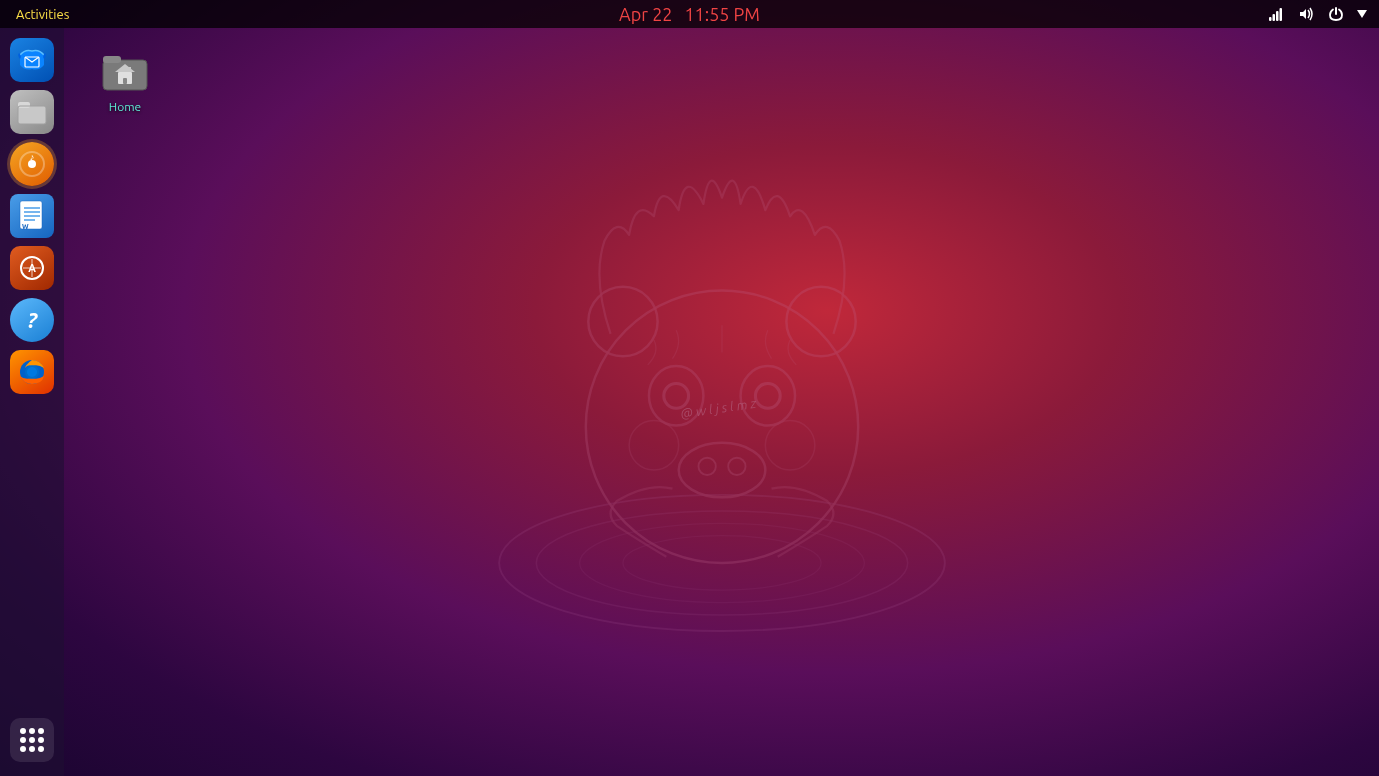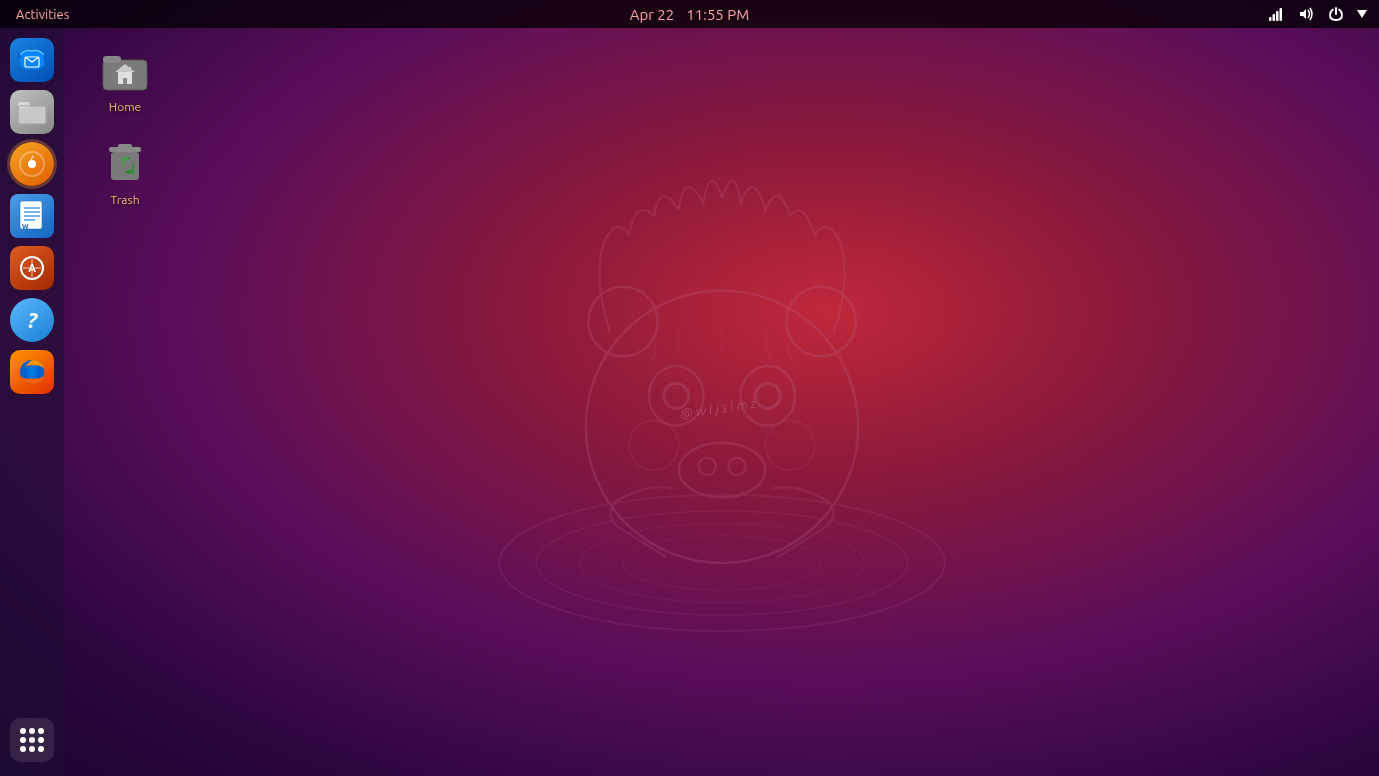--- a/index.html
+++ b/index.html
@@ -34,42 +34,42 @@
       z-index: 100;
       padding: 0 8px;
     }
 
     .topbar-left {
       display: flex;
       align-items: center;
     }
 
     .activities-btn {
-      color: #fca5a5;
+      color: #fde047;
       font-size: 13px;
       font-weight: 400;
       cursor: pointer;
       padding: 0 8px;
       height: 28px;
       display: flex;
       align-items: center;
     }
 
     .topbar-center {
       display: flex;
       align-items: center;
       gap: 12px;
       position: absolute;
       left: 50%;
       transform: translateX(-50%);
     }
 
     .topbar-date, .topbar-time {
-      color: #fca5a5;
-      font-size: 15px;
+      color: #ef4444;
+      font-size: 18px;
     }
 
     .topbar-right {
       display: flex;
       align-items: center;
       gap: 6px;
     }
 
     .topbar-icon {
       color: #ffffff;
@@ -137,21 +137,21 @@
 
     .desktop-icon-img {
       width: 52px;
       height: 52px;
       display: flex;
       align-items: center;
       justify-content: center;
     }
 
     .desktop-icon-label {
-      color: #fdba74;
+      color: #5eead4;
       font-size: 12px;
       text-align: center;
       text-shadow: 0 1px 3px rgba(0,0,0,0.8);
       font-weight: 400;
     }
 
     
     .watermark-text {
       position: absolute;
       color: rgba(180, 100, 130, 0.6);
@@ -383,34 +383,13 @@
 
           <rect x="10" y="16" width="4" height="6" rx="1" fill="#888"></rect>
 
           <rect x="15" y="5" width="3" height="5" fill="#c8c8c8"></rect>
         </g>
       </svg>
     </div>
     <span class="desktop-icon-label">Home</span>
   </div>
 
-  <div class="desktop-icon">
-    <div class="desktop-icon-img">
-      <svg width="52" height="52" viewBox="0 0 52 52">
-
-        <rect x="10" y="10" width="32" height="5" rx="2" fill="#8a8a8a"></rect>
-
-        <rect x="19" y="7" width="14" height="5" rx="2" fill="#8a8a8a"></rect>
-
-        <rect x="12" y="15" width="28" height="28" rx="3" fill="#7a7a7a"></rect>
-
-        <g transform="translate(16,20)">
-
-          <path d="M10,2 L16,2 L13,0 L10,2Z" fill="#2e7d32"></path>
-          <path d="M16,2 Q19,8 16,14 L14,11 L13,17 L19,17 Q20,8 16,2Z" fill="#388e3c"></path>
-          <path d="M10,14 Q7,8 10,2 L12,5 L13,0 L7,0 Q6,8 10,14Z" fill="#43a047"></path>
-          <path d="M10,14 L16,14 L13,17 L10,14Z" fill="#2e7d32"></path>
-        </g>
-      </svg>
-    </div>
-    <span class="desktop-icon-label">Trash</span>
-  </div>
 </div>
 
 </body></html>

